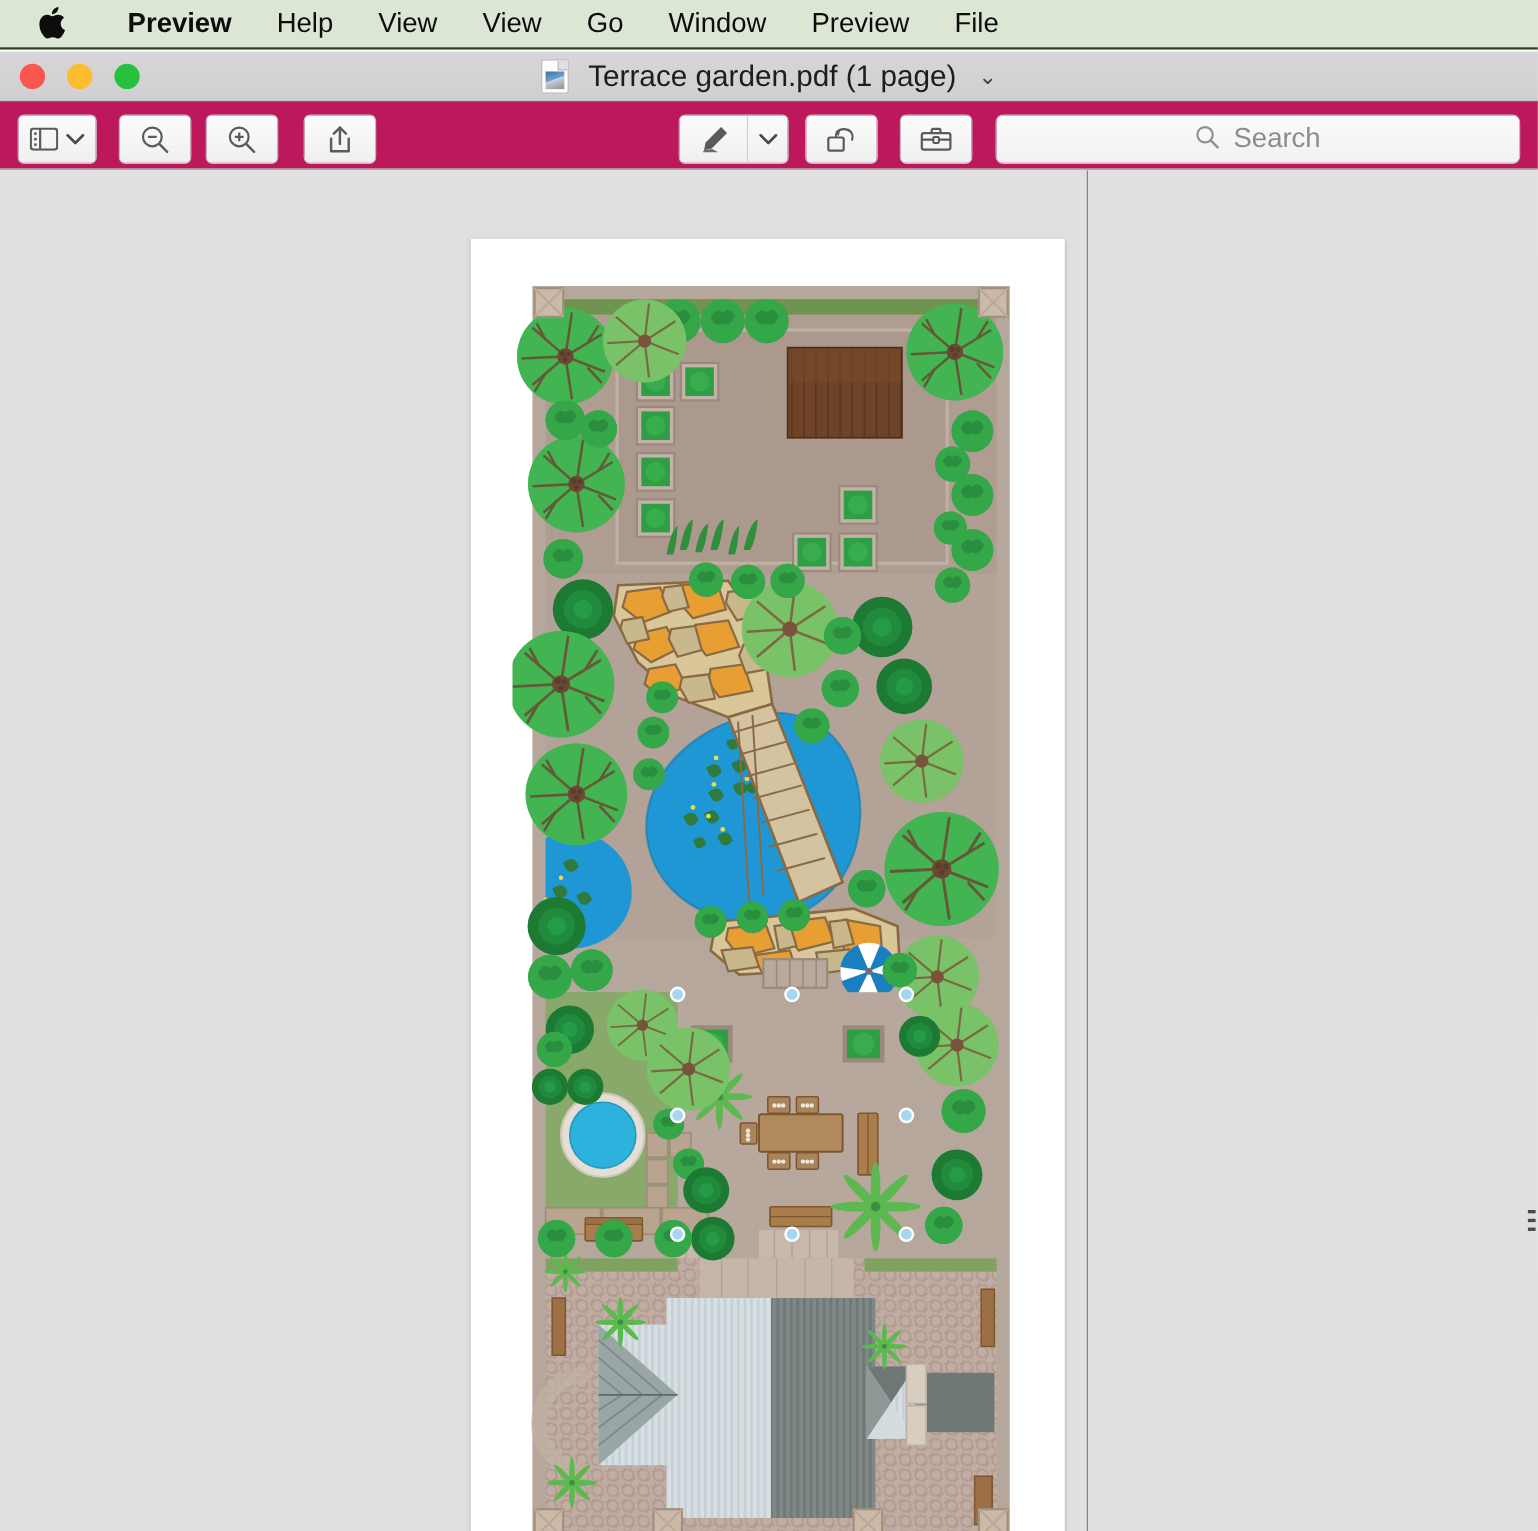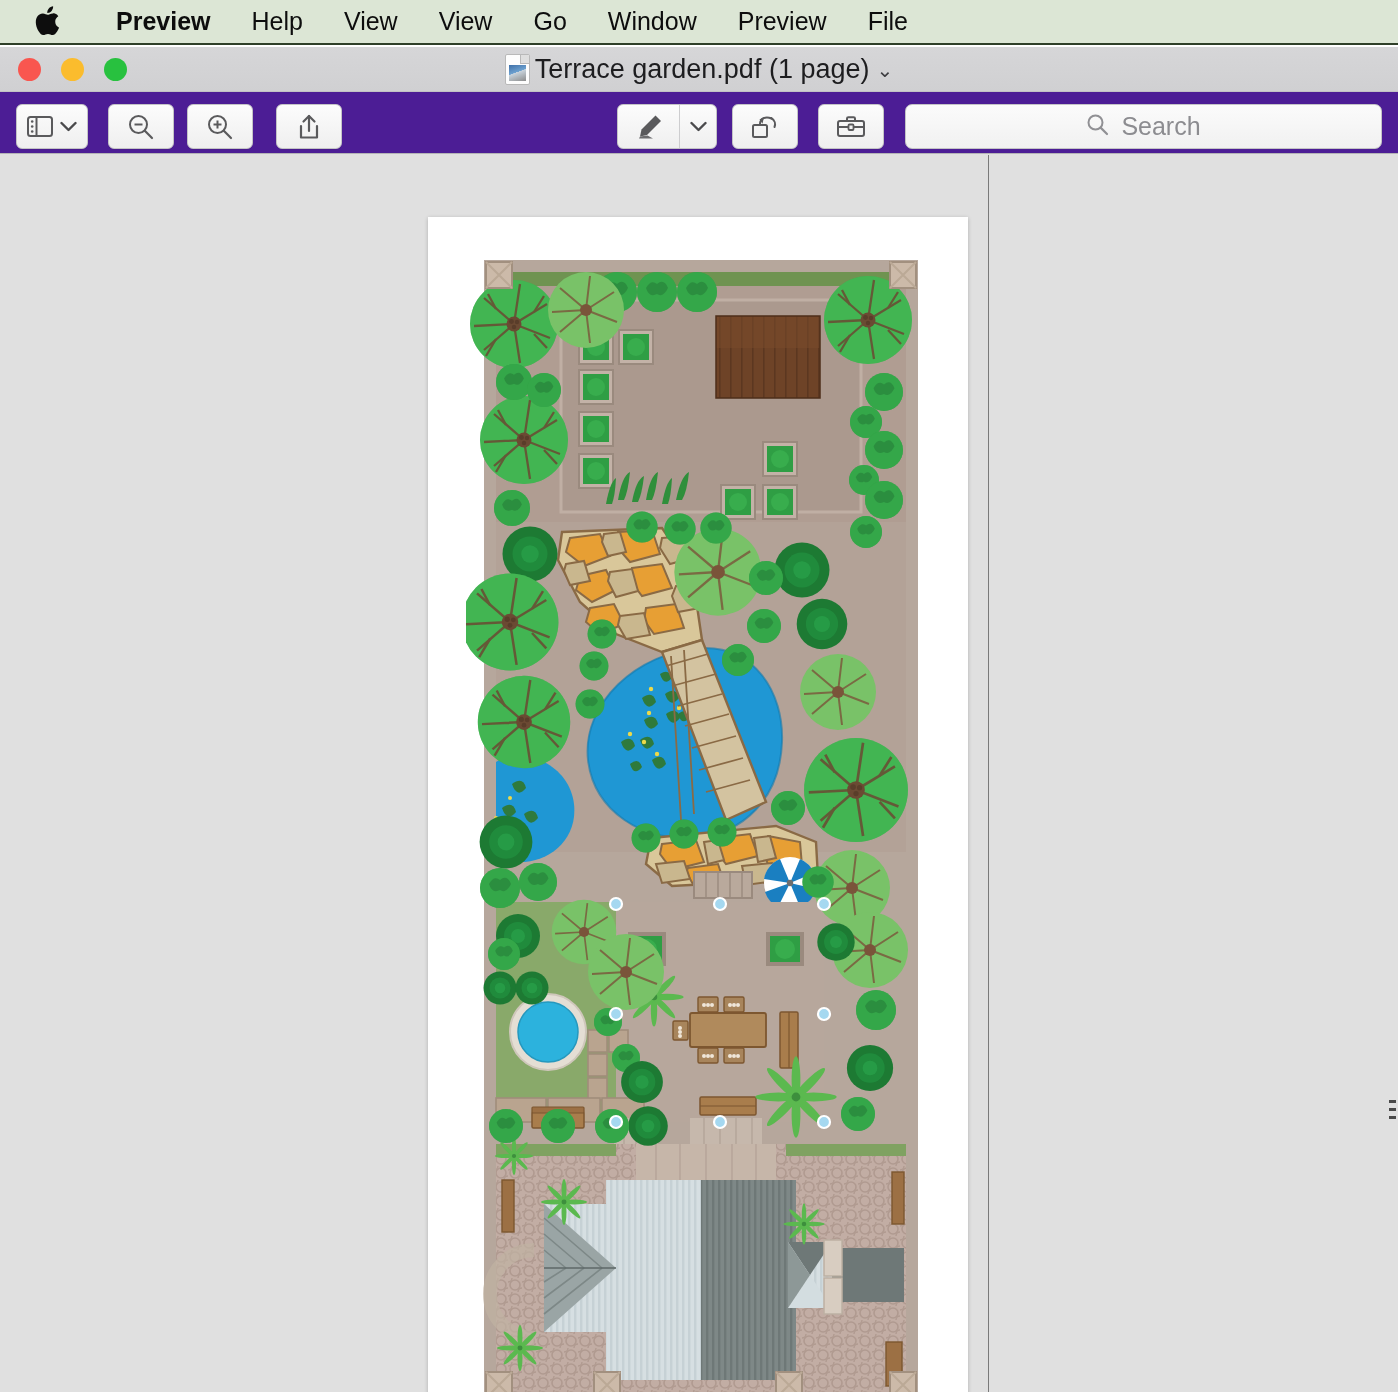--- a/index.html
+++ b/index.html
@@ -42,21 +42,21 @@
   .traffic{
     position:absolute; left:18px; top:11px; display:flex; gap:20px;
   }
   .tl{ width:23px; height:23px; border-radius:50%; }
   .tl.red{ background:#f9564f; }
   .tl.yellow{ background:#fbbc2d; }
   .tl.green{ background:#28c13f; }
 
   .title-wrap{
     position:absolute; left:0; top:0; width:100%; height:45px;
-    display:flex; align-items:center; justify-content:center; gap:5px;
+    display:flex; align-items:center; justify-content:center; gap:18px;
     pointer-events:none;
   }
   .doc-icon{
     width:25px; height:31px; position:relative; flex:none;
     background:#fdfdfd; border:1px solid #b9b9b9; border-radius:2px;
     overflow:hidden;
   }
   .doc-icon:after{
     content:""; position:absolute; right:0; top:0; width:8px; height:8px;
     background:#dfdfdf; border-left:1px solid #b9b9b9; border-bottom:1px solid #b9b9b9;
@@ -65,21 +65,21 @@
     position:absolute; left:3px; top:10px; right:3px; bottom:3px;
     background:linear-gradient(160deg,#3f6fa8 0%,#6ea2d0 45%,#c9d4dd 46%,#8c8c8c 100%);
   }
   .title-text{
     font-size:27px; color:#1d1d1f; letter-spacing:0px; white-space:nowrap;
   }
   .title-chevron{ font-size:20px; color:#3c3c40; margin-left:2px; }
 
   .toolbar{
     position:relative; width:100%; height:62px;
-    background:#4c1d95; border-bottom:1px solid #b4b4b6;
+    background:#be185d; border-bottom:1px solid #b4b4b6;
   }
   .tb-btn{
     position:absolute; top:12px; height:45px;
     background:linear-gradient(#fcfcfc,#efefef);
     border:1px solid #c4c4c6; border-radius:6px;
     display:flex; align-items:center; justify-content:center;
     box-shadow:0 1px 0 rgba(0,0,0,0.05);
   }
   .tb-btn svg{ display:block; }
   .divider-v{ width:1px; height:100%; background:#cdcdcf; }

